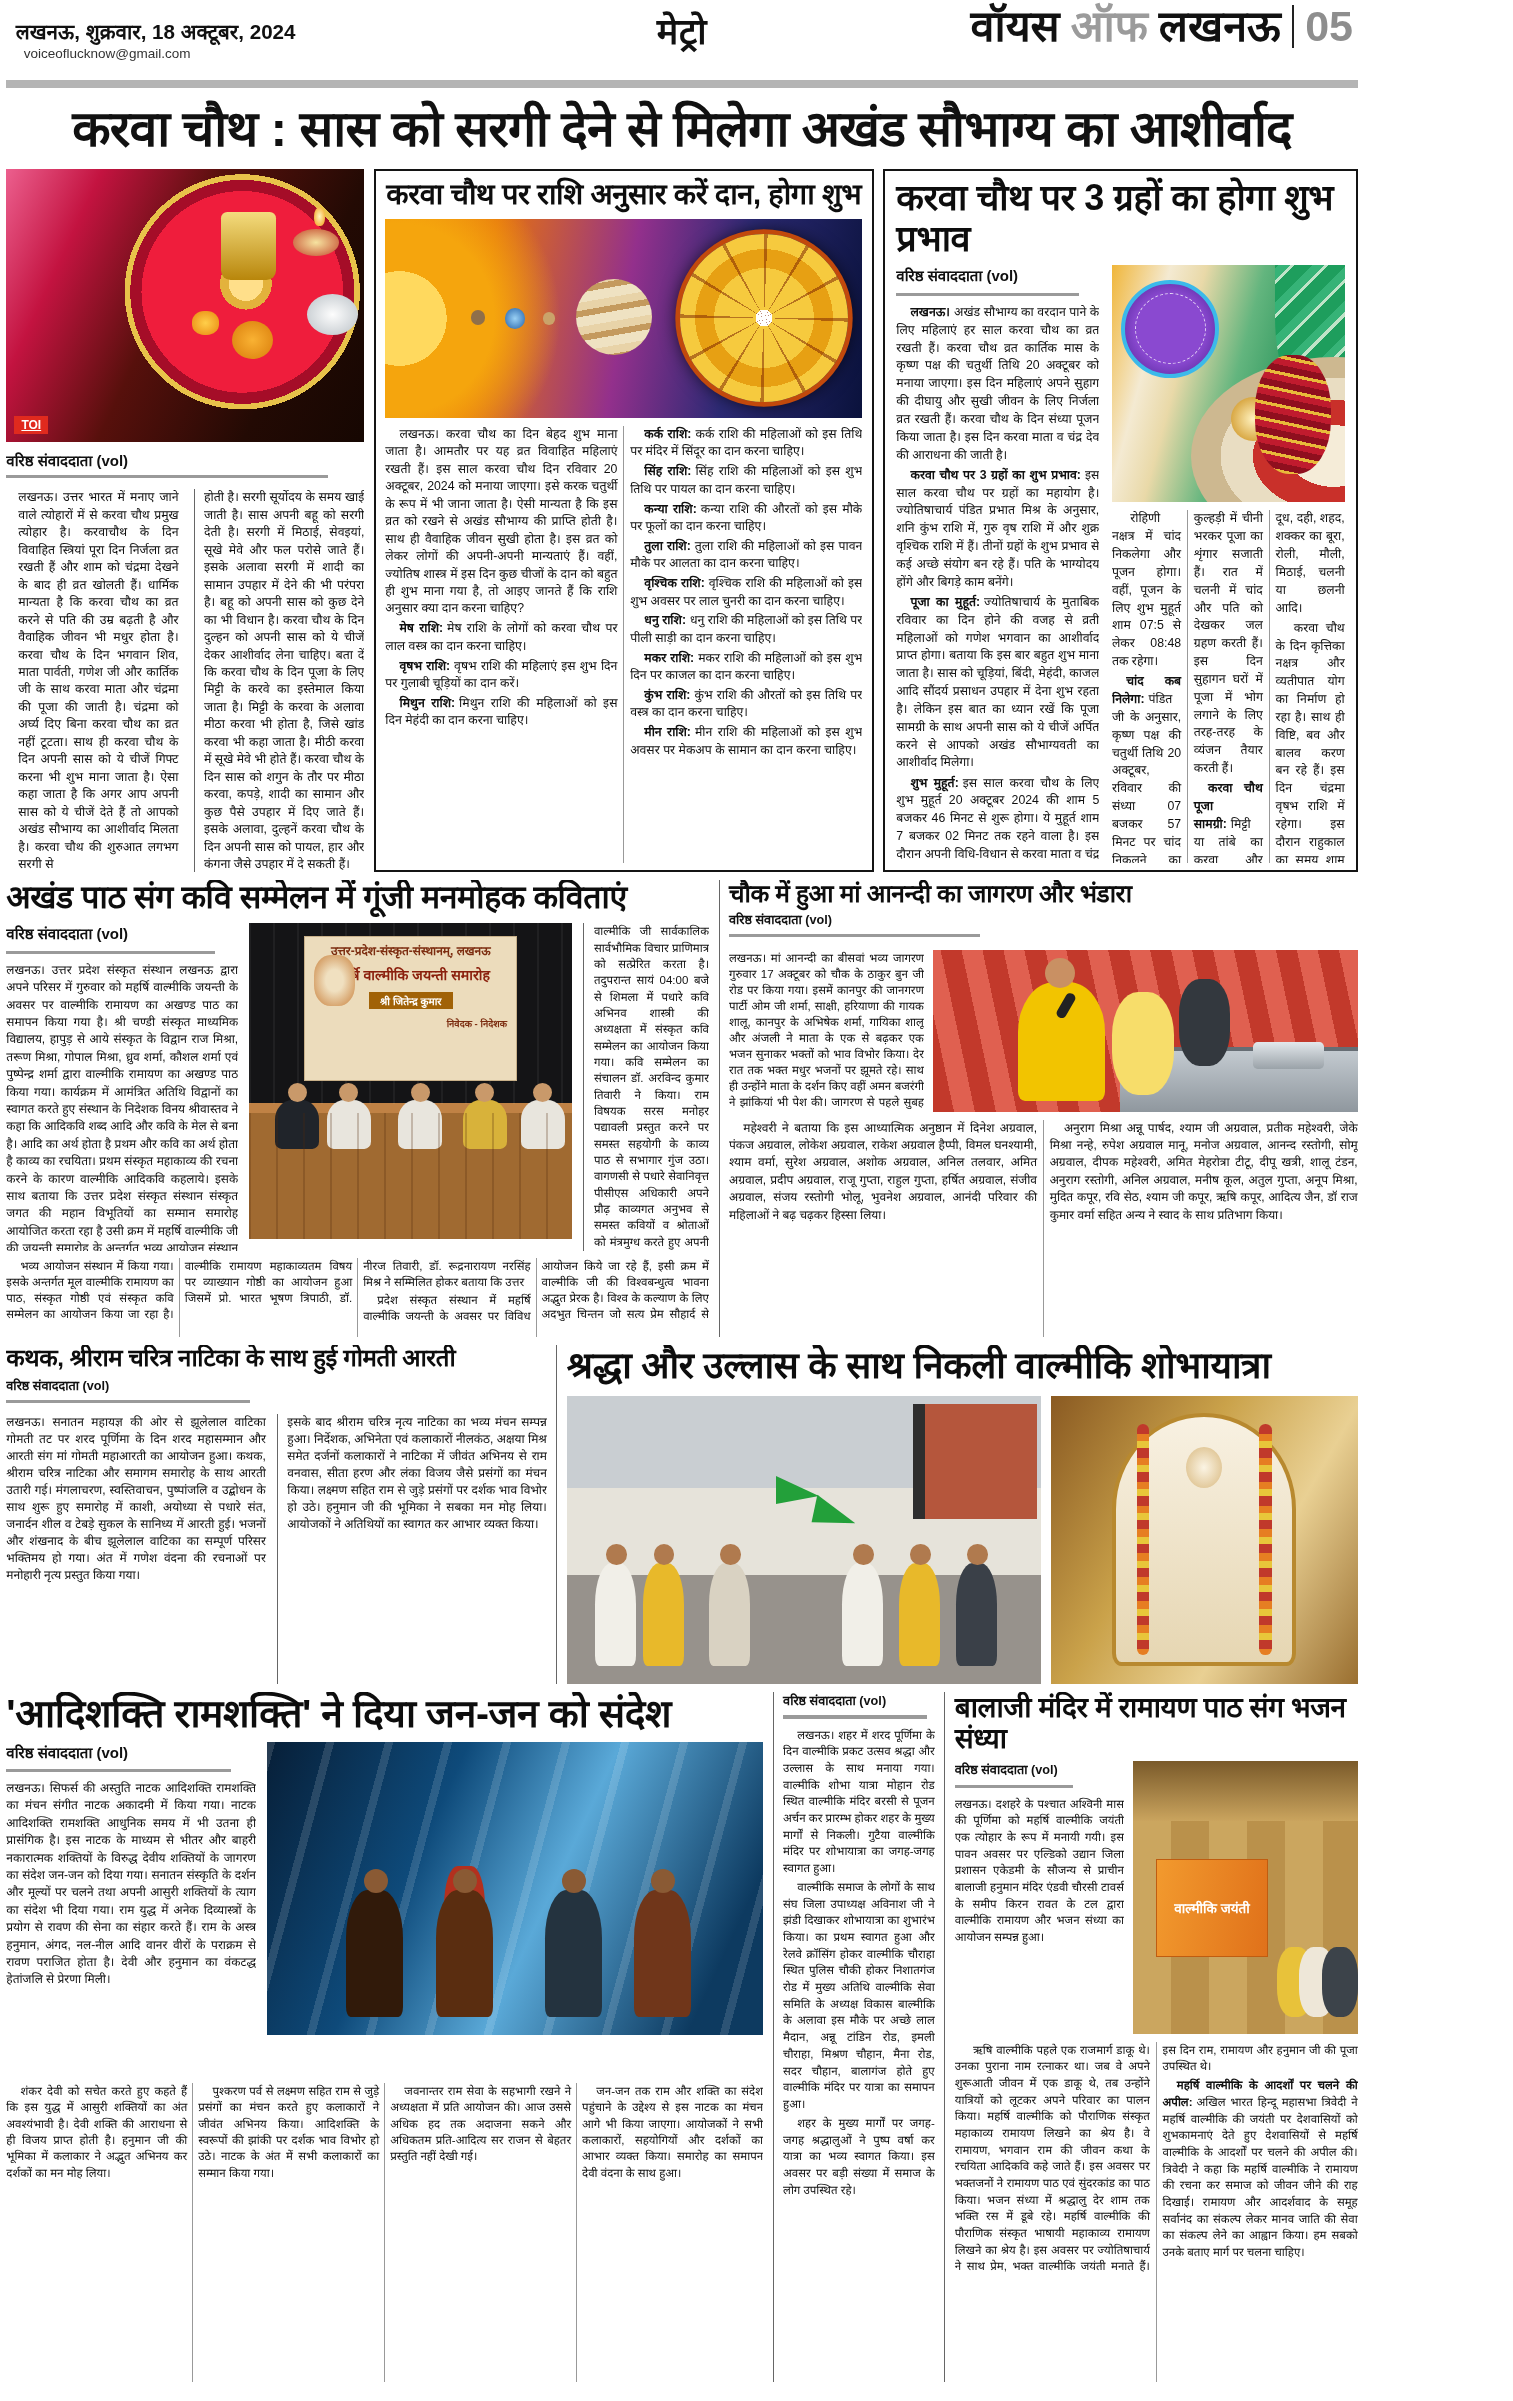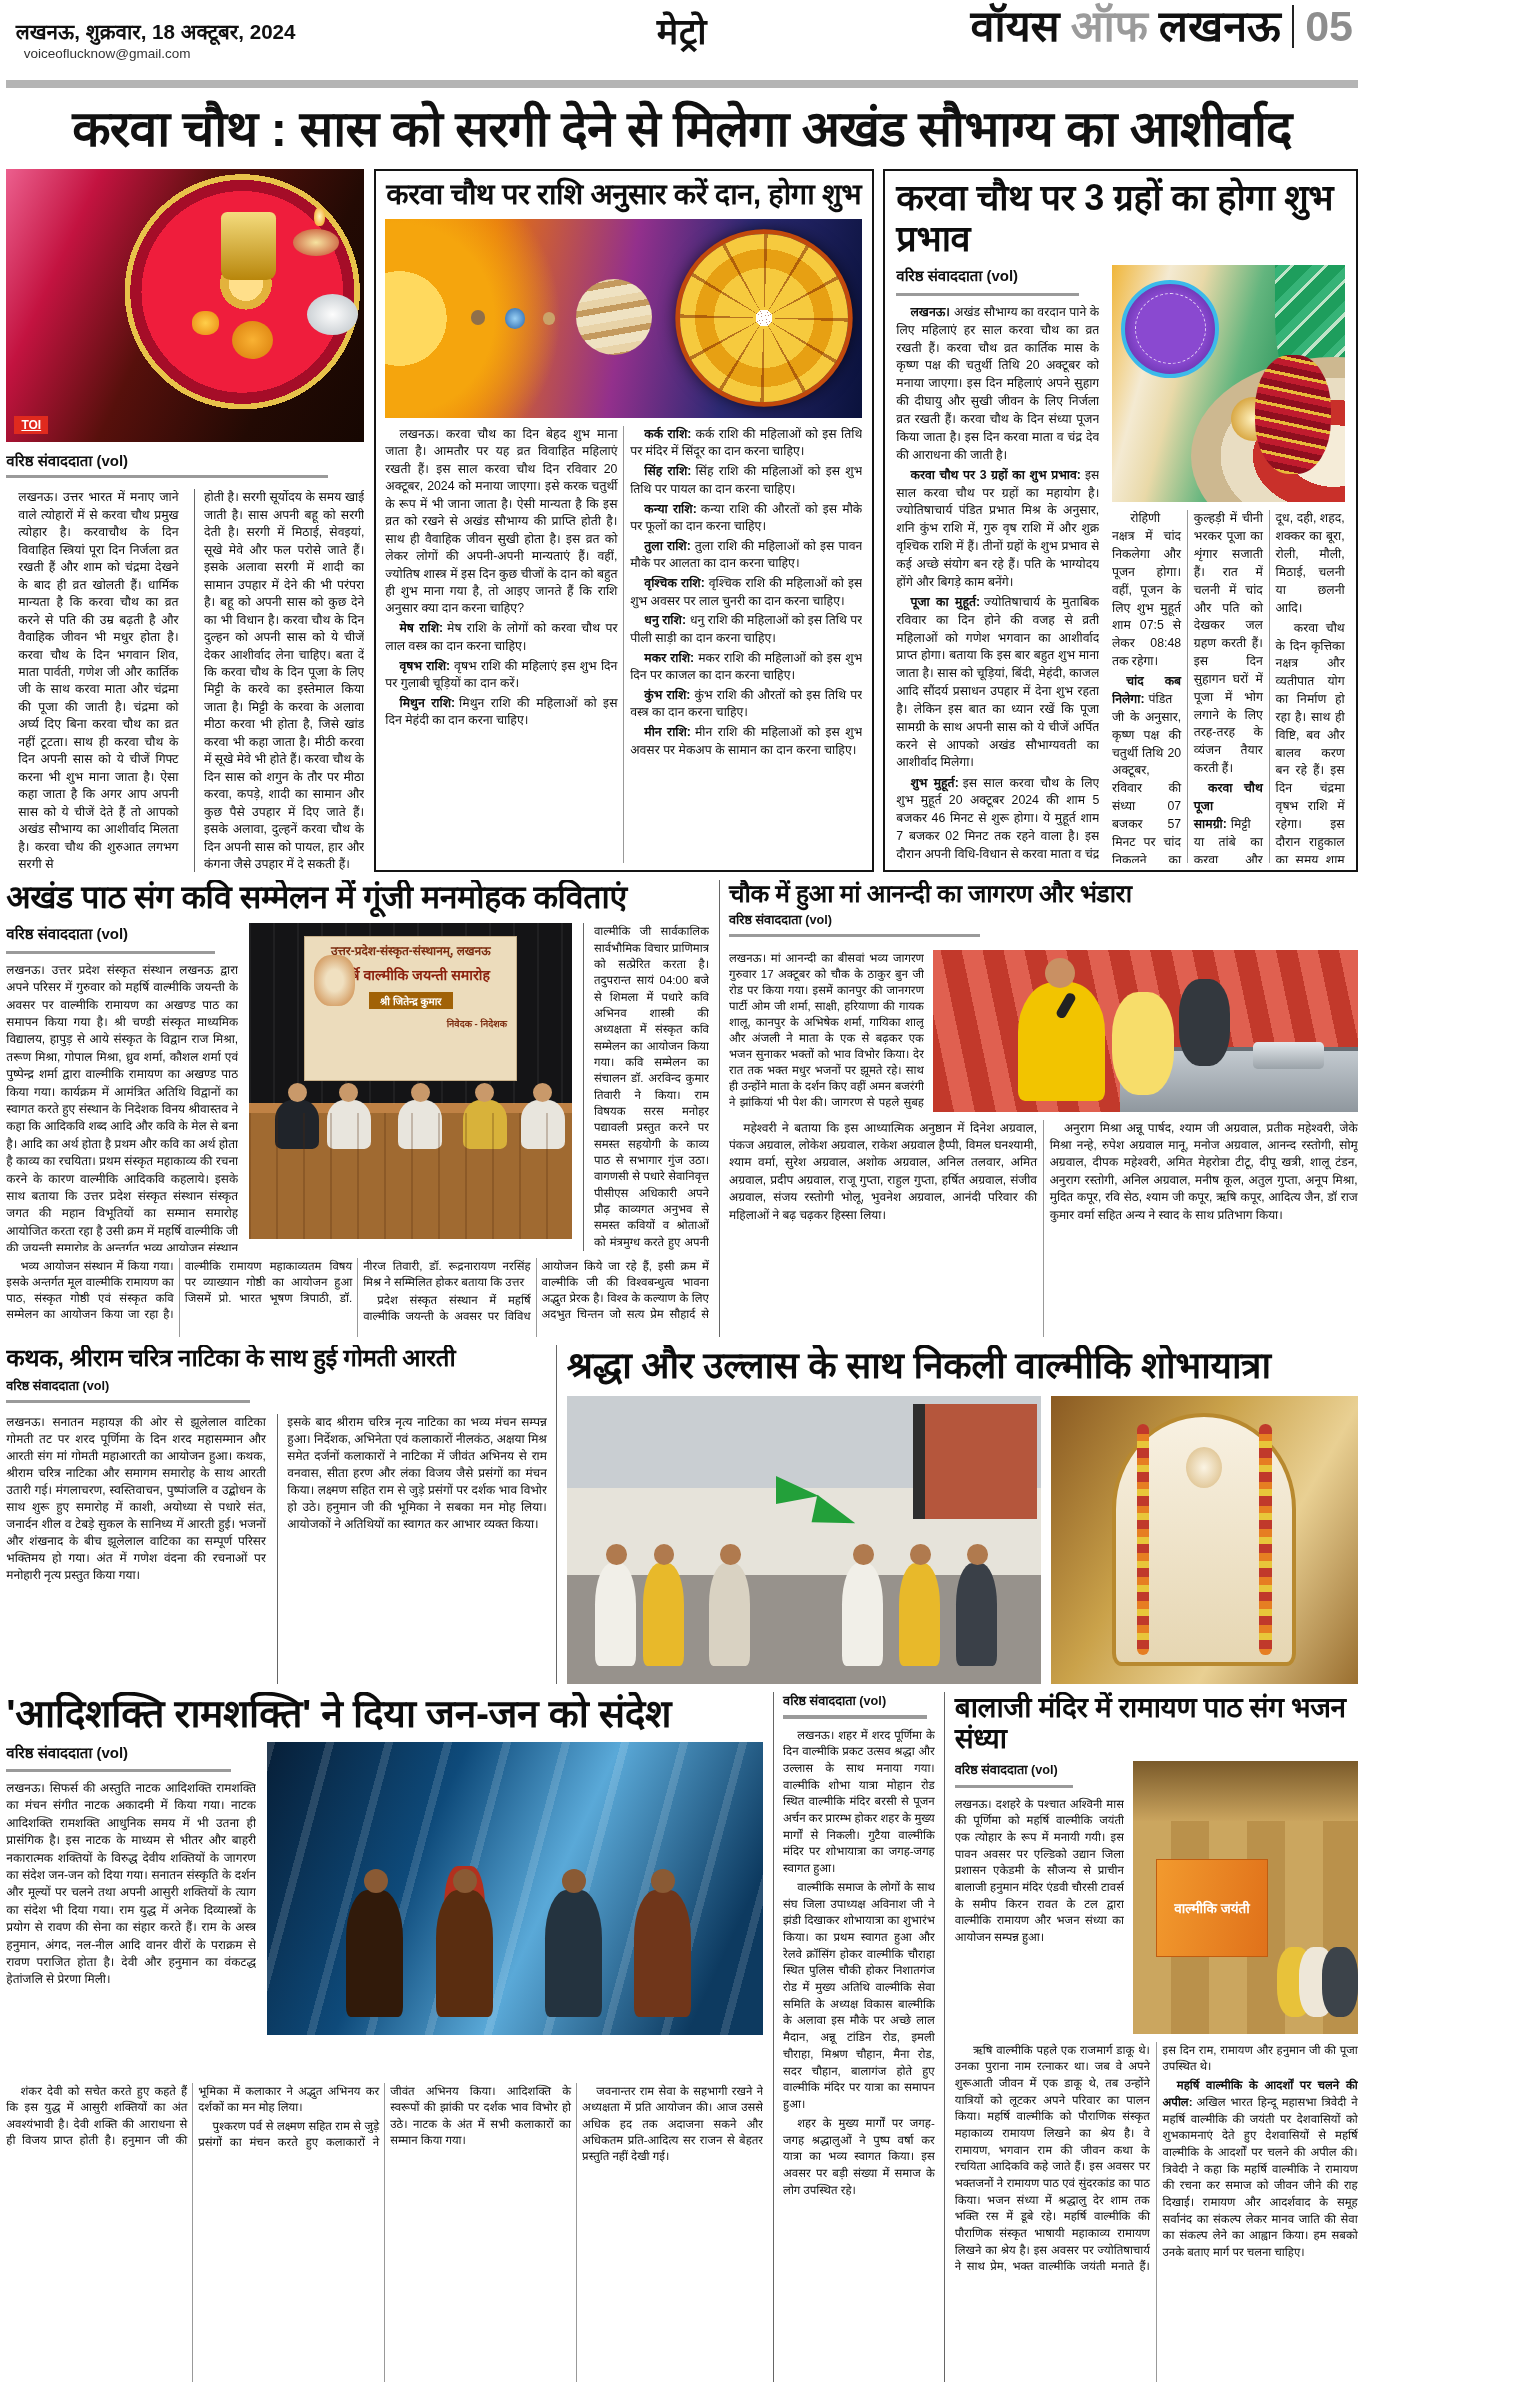--- a/index.html
+++ b/index.html
@@ -429,20 +429,21 @@
           <div class="f fb"></div>
           <div class="f fc"></div>
           <div class="f fd"></div>
         </div>
       </div>
       <div class="s8bottom bodytxt">
 
       <p>शंकर देवी को सचेत करते हुए कहते हैं कि इस युद्ध में आसुरी शक्तियों का अंत अवश्यंभावी है। देवी शक्ति की आराधना से ही विजय प्राप्त होती है। हनुमान जी की भूमिका में कलाकार ने अद्भुत अभिनय कर दर्शकों का मन मोह लिया।</p>
           <p>पुश्करण पर्व से लक्ष्मण सहित राम से जुड़े प्रसंगों का मंचन करते हुए कलाकारों ने जीवंत अभिनय किया। आदिशक्ति के स्वरूपों की झांकी पर दर्शक भाव विभोर हो उठे। नाटक के अंत में सभी कलाकारों का सम्मान किया गया।</p>
           <p>जवनान्तर राम सेवा के सहभागी रखने ने अध्यक्षता में प्रति आयोजन की। आज उससे अधिक हद तक अदाजना सकने और अधिकतम प्रति-आदित्य सर राजन से बेहतर प्रस्तुति नहीं देखी गई।</p>
+          <p>जन-जन तक राम और शक्ति का संदेश पहुंचाने के उद्देश्य से इस नाटक का मंचन आगे भी किया जाएगा। आयोजकों ने सभी कलाकारों, सहयोगियों और दर्शकों का आभार व्यक्त किया। समारोह का समापन देवी वंदना के साथ हुआ।</p>
         </div>
     </div>
 
     <div class="s7cont vr bodytxt">
       <div>
         <span class="byline small">वरिष्ठ संवाददाता (vol)</span>
         <div class="rule" style="width:95%;"></div>
       </div>
 
     <p>लखनऊ। शहर में शरद पूर्णिमा के दिन वाल्मीकि प्रकट उत्सव श्रद्धा और उल्लास के साथ मनाया गया। वाल्मीकि शोभा यात्रा मोहान रोड स्थित वाल्मीकि मंदिर बरसी से पूजन अर्चन कर प्रारम्भ होकर शहर के मुख्य मार्गों से निकली। गुटैया वाल्मीकि मंदिर पर शोभायात्रा का जगह-जगह स्वागत हुआ।</p>

